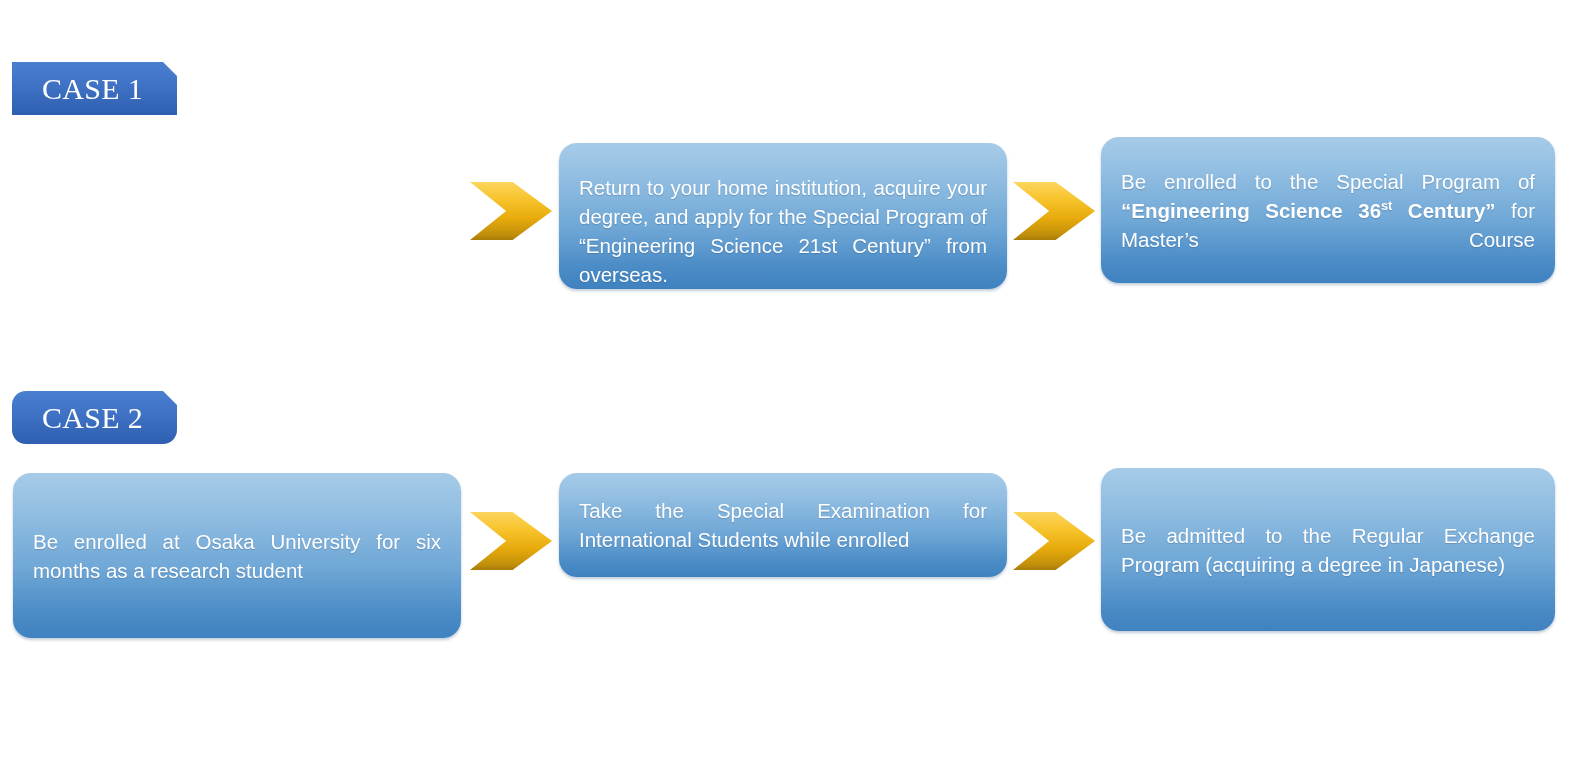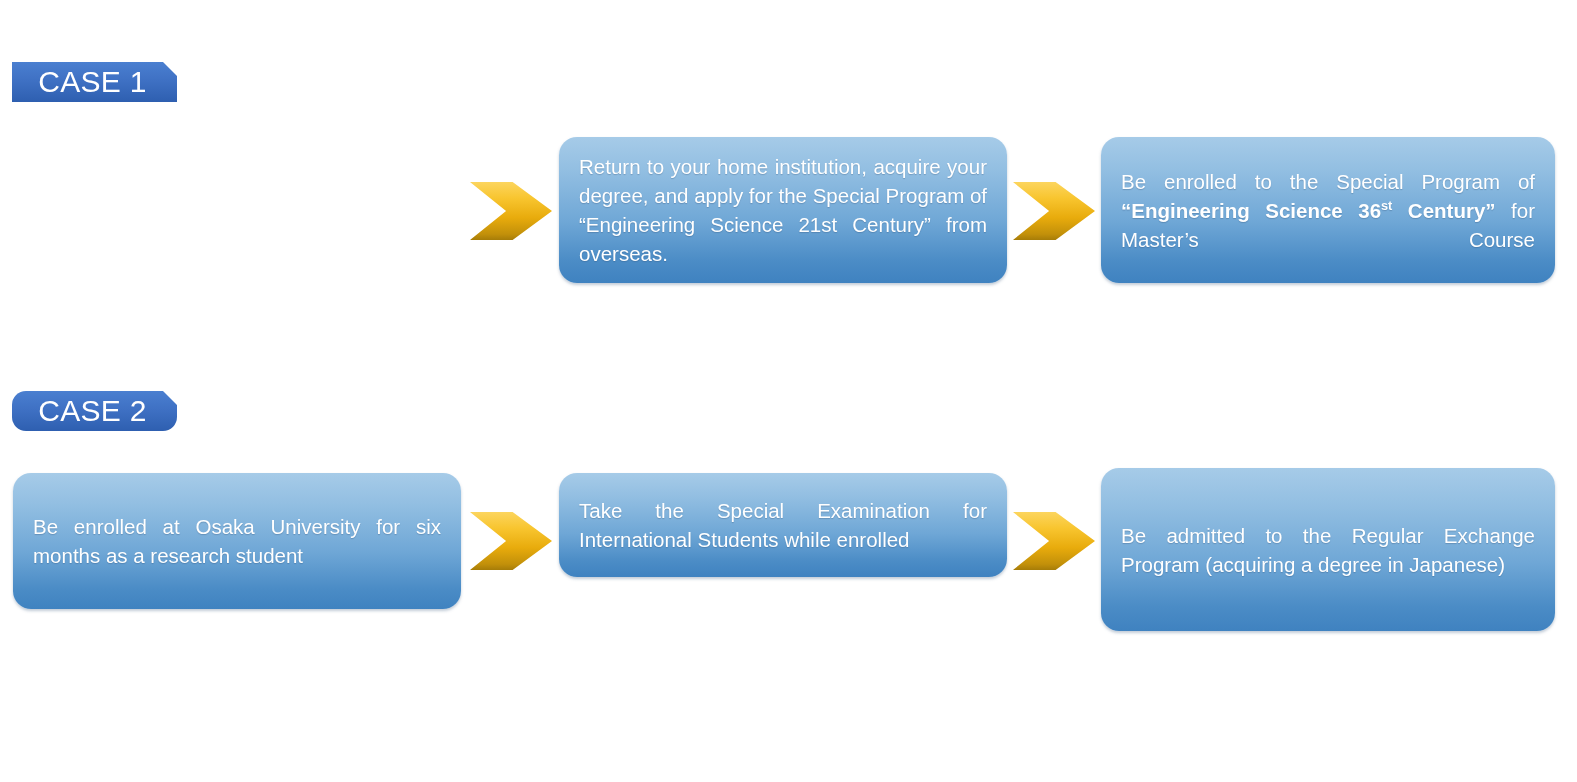--- a/index.html
+++ b/index.html
@@ -20,25 +20,26 @@
     position: absolute;
     left: 0; top: 0;
     width: 1577px;
     height: 782px;
   }
 
   
   .case-label {
     position: absolute;
     width: 165px;
-    height: 40px;
+    height: 53px;
     background: linear-gradient(180deg, #4a7fd0 0%, #3f71c4 45%, #2e5fb0 100%);
     -webkit-clip-path: polygon(0 0, calc(100% - 14px) 0, 100% 14px, 100% 100%, 0 100%);
     clip-path: polygon(0 0, calc(100% - 14px) 0, 100% 14px, 100% 100%, 0 100%);
     box-sizing: border-box;
+    font-family: Liberation Serif, serif;
   }
   .case-label .case-text {
     position: absolute;
     left: 0; right: 0;
     top: 50%;
     transform: translateY(-50%);
     text-align: center;
     color: #ffffff;
     font-size: 30px;
     font-weight: 400;
@@ -104,25 +105,25 @@
       repeating-linear-gradient(45deg,
         #e03b2f 0px, #e03b2f 1.2px,
         rgba(224,59,47,0) 1.2px, rgba(224,59,47,0) 2.4px);
     background-size: 4px 4px, 4px 4px;
     background-position: 0 0, 2px 0;
     background-repeat: repeat-x, repeat-x;
   }
 
   
   .r1b1 { left: 13px;   top: 137px; width: 448px; height: 146px; }
-  .r1b2 { left: 559px;  top: 137px; width: 448px; height: 146px; }
+  .r1b2 { left: 559px;  top: 143px; width: 448px; height: 146px; align-items: flex-end; }
   .r1b3 { left: 1101px; top: 137px; width: 454px; height: 146px; }
 
   
-  .r2b1 { left: 13px;   top: 473px; width: 448px; height: 136px; }
+  .r2b1 { left: 13px;   top: 473px; width: 448px; height: 165px; }
   .r2b2 { left: 559px;  top: 473px; width: 448px; height: 104px; }
   .r2b3 { left: 1101px; top: 468px; width: 454px; height: 163px; }
 
   
   .chevron {
     position: absolute;
     width: 82px;
     height: 58px;
     background: linear-gradient(180deg,
                 #fcd55e 0%,

